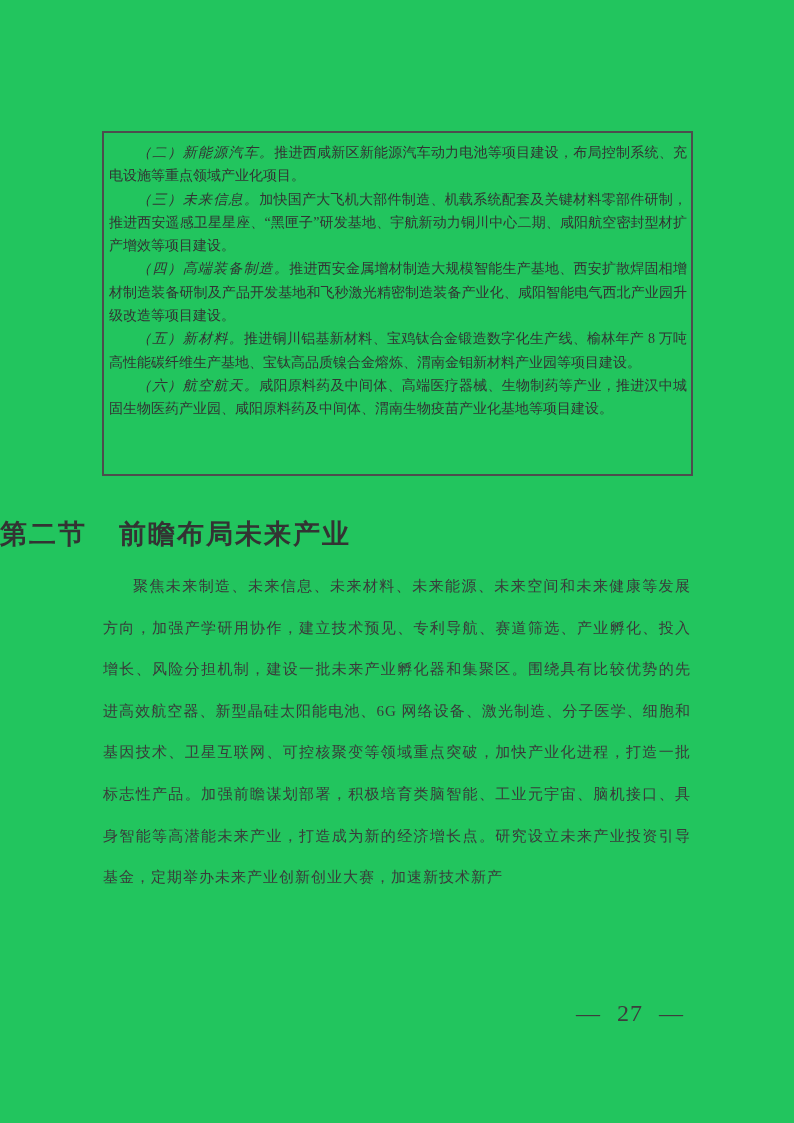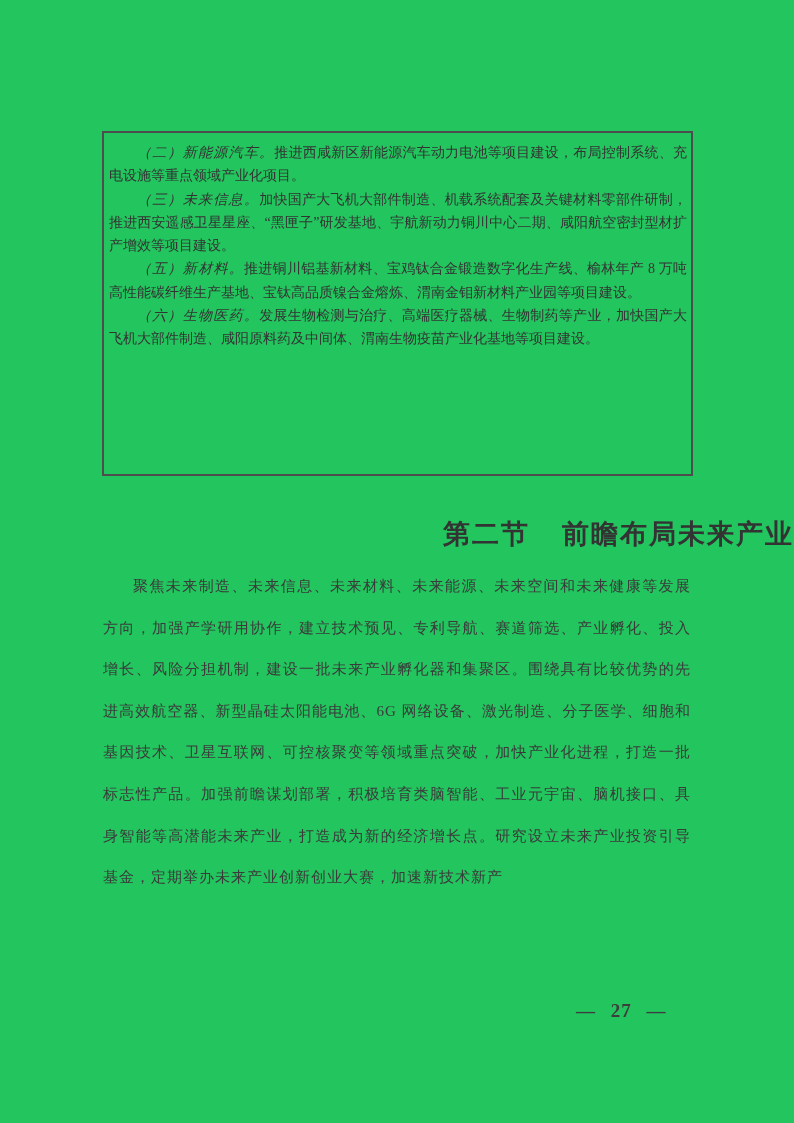--- a/index.html
+++ b/index.html
@@ -42,21 +42,21 @@
     letter-spacing: 1px;
   }
 
   
   .section-heading {
     position: absolute;
     left: 0;
     top: 516px;
     width: 100%;
     margin: 0;
-    text-align: right;
+    text-align: left;
     font-size: 27px;
     font-weight: bold;
     letter-spacing: 2px;
     color: #333333;
   }
   .heading-gap {
     display: inline-block;
     width: 32px;
   }
 
@@ -74,37 +74,37 @@
     text-justify: inter-character;
     text-indent: 2em;
     color: #3a3a3a;
   }
 
   
   .page-number {
     position: absolute;
     left: 576px;
     top: 1000px;
-    font-size: 19px;
+    font-size: 24px;
     letter-spacing: 1px;
     word-spacing: 9px;
     color: #3d3d3d;
-    font-weight: bold;
   }
 </style>
 </head>
 <body>
 
 <div class="page">
 
   <div class="key-box">
     <p><span class="item-label">（二）新能源汽车。</span><span class="item-text">推进西咸新区新能源汽车动力电池等项目建设，布局控制系统、充电设施等重点领域产业化项目。</span></p>
     <p><span class="item-label">（三）未来信息。</span><span class="item-text">加快国产大飞机大部件制造、机载系统配套及关键材料零部件研制，推进西安遥感卫星星座、“黑匣子”研发基地、宇航新动力铜川中心二期、咸阳航空密封型材扩产增效等项目建设。</span></p>
+    <p><span class="item-label">（四）高端装备制造。</span><span class="item-text">推进西安金属增材制造大规模智能生产基地、西安扩散焊固相增材制造装备研制及产品开发基地和飞秒激光精密制造装备产业化、咸阳智能电气西北产业园升级改造等项目建设。</span></p>
     <p><span class="item-label">（五）新材料。</span><span class="item-text">推进铜川铝基新材料、宝鸡钛合金锻造数字化生产线、榆林年产 8 万吨高性能碳纤维生产基地、宝钛高品质镍合金熔炼、渭南金钼新材料产业园等项目建设。</span></p>
-    <p><span class="item-label">（六）生物医药。</span><span class="item-text">发展生物检测与治疗、高端医疗器械、生物制药等产业，加快国产大飞机大部件制造、咸阳原料药及中间体、渭南生物疫苗产业化基地等项目建设。</span></p>
+    <p><span class="item-label">（六）航空航天。</span><span class="item-text">咸阳原料药及中间体、高端医疗器械、生物制药等产业，推进汉中城固生物医药产业园、咸阳原料药及中间体、渭南生物疫苗产业化基地等项目建设。</span></p>
   </div>
 
   <h2 class="section-heading"><span>第二节</span><span class="heading-gap"></span><span>前瞻布局未来产业</span></h2>
 
   <p class="body-text">聚焦未来制造、未来信息、未来材料、未来能源、未来空间和未来健康等发展方向，加强产学研用协作，建立技术预见、专利导航、赛道筛选、产业孵化、投入增长、风险分担机制，建设一批未来产业孵化器和集聚区。围绕具有比较优势的先进高效航空器、新型晶硅太阳能电池、6G 网络设备、激光制造、分子医学、细胞和基因技术、卫星互联网、可控核聚变等领域重点突破，加快产业化进程，打造一批标志性产品。加强前瞻谋划部署，积极培育类脑智能、工业元宇宙、脑机接口、具身智能等高潜能未来产业，打造成为新的经济增长点。研究设立未来产业投资引导基金，定期举办未来产业创新创业大赛，加速新技术新产</p>
 
   <div class="page-number">— 27 —</div>
 
 </div>
 

